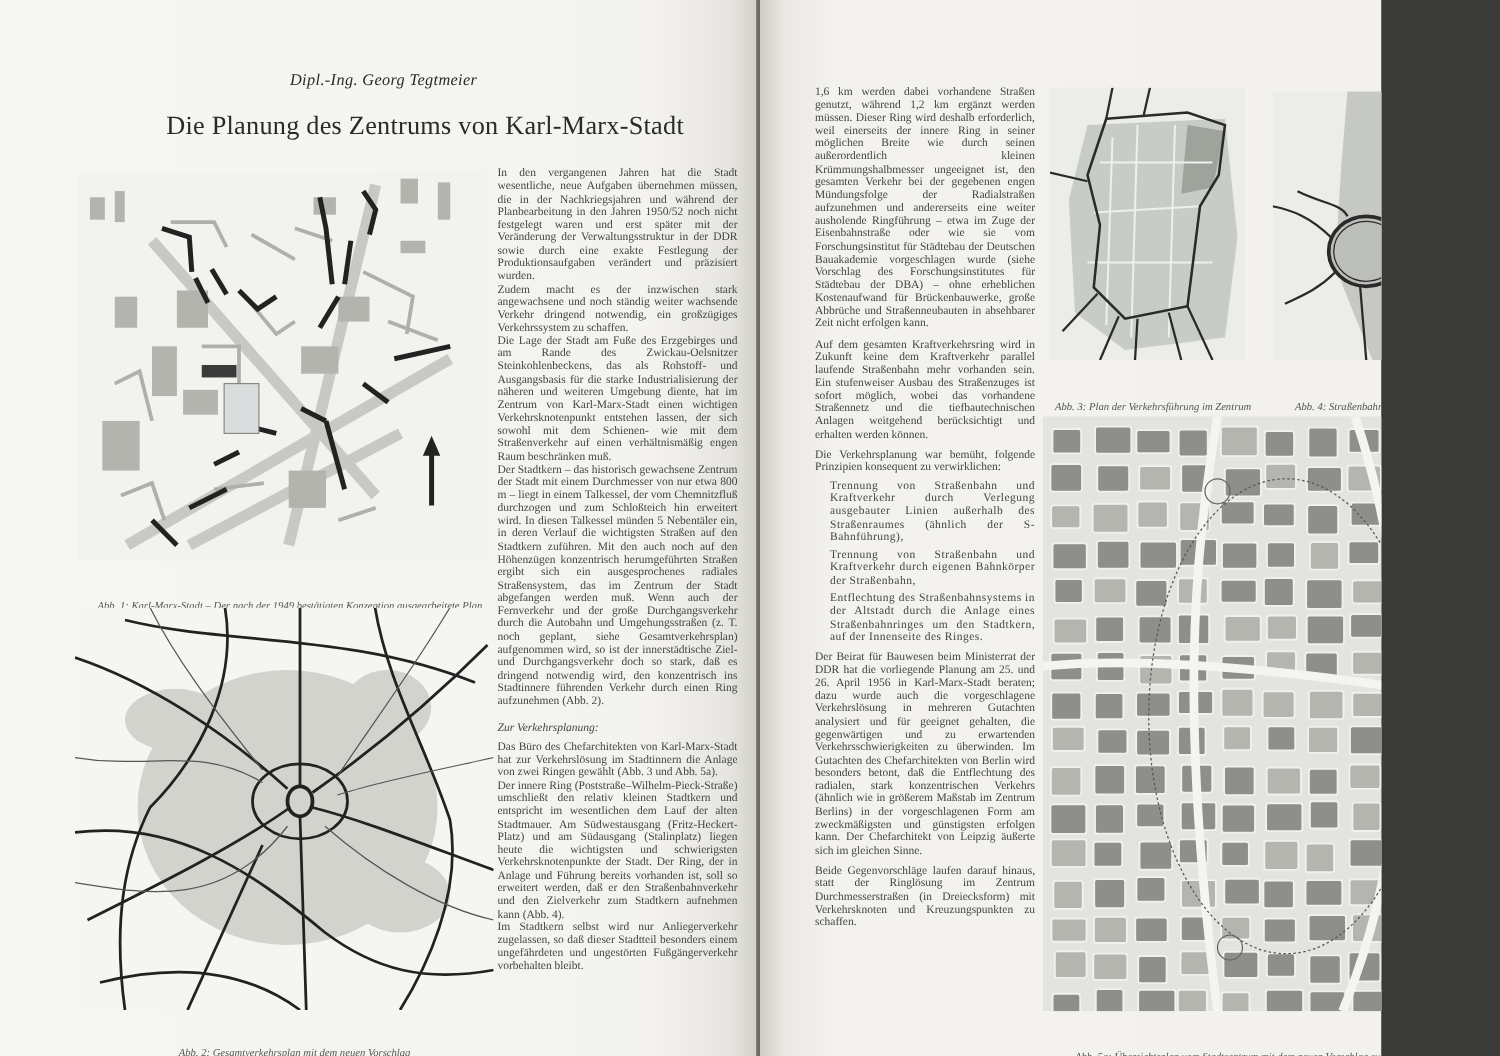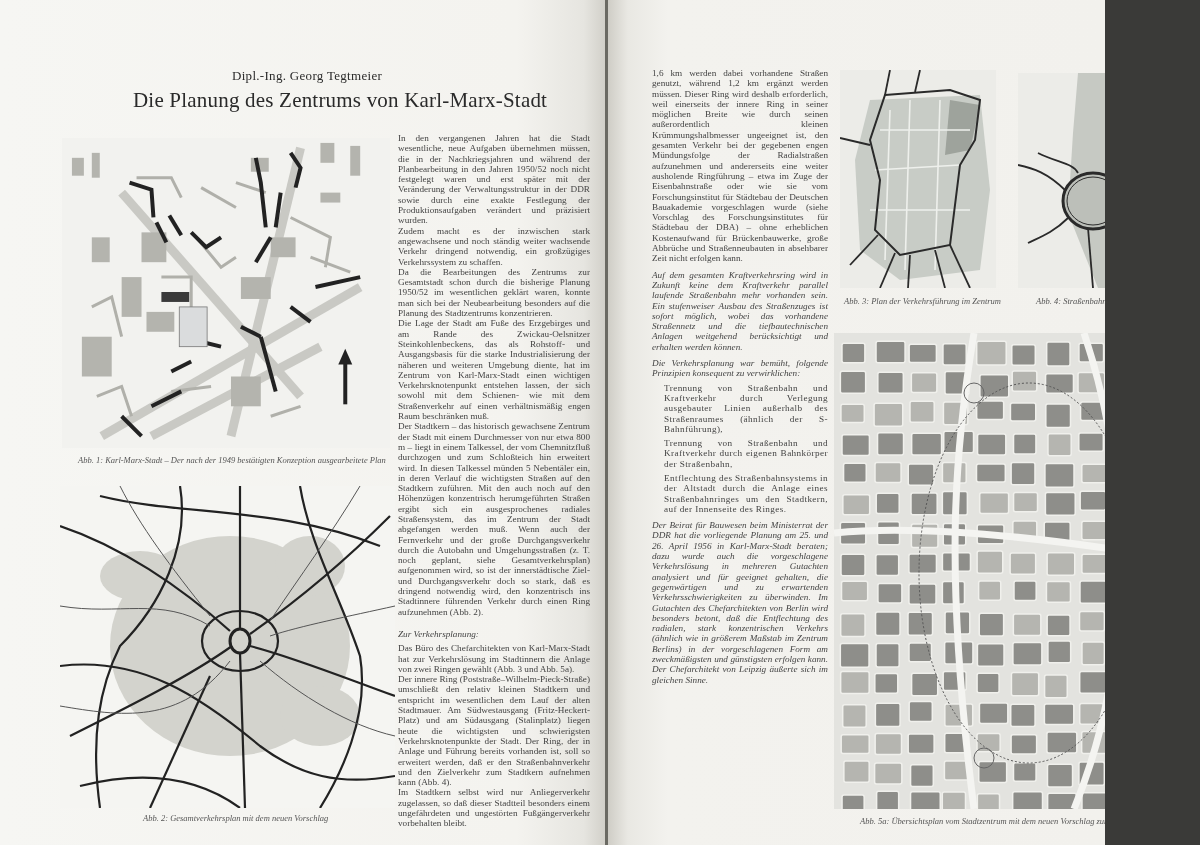--- a/index.html
+++ b/index.html
@@ -1,29 +1,29 @@
 <!DOCTYPE html>
 <html><head>
   <meta charset="utf-8">
   <style>
     html, body { margin:0; padding:0; }
     body { width:1200px; height:845px; background:#3a3a38; overflow:hidden; position:relative; font-family:"Liberation Serif", serif; color:#2a2a2a; }
     .page { position:absolute; top:0; height:845px; background:#f3f2ee; overflow:hidden; }
     .page-left { left:0; width:608px; background:linear-gradient(to right,#f6f6f3 0%,#f4f3ef 85%,#e6e5e0 96%,#cfcdc6 100%); }
     .page-right { left:608px; width:497px; background:linear-gradient(to right,#cfcdc6 0%,#e9e8e3 4%,#f3f2ee 12%,#f2f1ed 100%); }
     .gutter { position:absolute; left:605px; top:0; width:4px; height:845px; background:#6b6a63; }
-    .author { position:absolute; left:232px; top:68px; font-size:13px; letter-spacing:0.3px; }
+    .author { position:absolute; left:232px; top:56px; font-style:italic; font-size:13px; letter-spacing:0.3px; }
     .title { position:absolute; left:133px; top:88px; font-size:21px; letter-spacing:0.2px; }
     .col { position:absolute; font-size:9.2px; line-height:10.3px; text-align:justify; color:#444; }
     .col p { margin:0 0 0 0; }
     .col p + p { margin-top:0; }
-    .col .gap { margin-top:6px;font-style:italic; }
+    .col .gap { margin-top:6px; }
     .col .sub { font-style:italic; margin-top:12px; margin-bottom:4px; }
     .col .ind { padding-left:12px; letter-spacing:0.4px; margin-top:4px; }
-    .caption { position:absolute; font-style:italic; font-size:8.5px; color:#555; white-space:nowrap; }
+    .caption { position:absolute; font-style:italic; font-size:8.5px; color:#555; white-space:nowrap;margin-top:24px; }
     .fig { position:absolute; overflow:hidden; }
     .fig svg { width:100%; height:100%; display:block; }
   </style>
 </head>
 <body>
 
 <div class="page page-left">
   <div class="author">Dipl.-Ing. Georg Tegtmeier</div>
   <div class="title">Die Planung des Zentrums von Karl-Marx-Stadt</div>
 
@@ -126,21 +126,20 @@
         <path d="M0 220 C60 230 120 240 170 175"></path>
         <path d="M335 250 C290 240 240 210 200 175"></path>
       </g>
     </svg>
   </div>
   <div class="caption" style="left:143px;top:813px;">Abb. 2: Gesamtverkehrsplan mit dem neuen Vorschlag</div>
 
   <div class="col" style="left:398px;top:133px;width:192px;">
     <p>In den vergangenen Jahren hat die Stadt wesentliche, neue Aufgaben übernehmen müssen, die in der Nachkriegsjahren und während der Planbearbeitung in den Jahren 1950/52 noch nicht festgelegt waren und erst später mit der Veränderung der Verwaltungsstruktur in der DDR sowie durch eine exakte Festlegung der Produktionsaufgaben verändert und präzisiert wurden.</p>
     <p>Zudem macht es der inzwischen stark angewachsene und noch ständig weiter wachsende Verkehr dringend notwendig, ein großzügiges Verkehrssystem zu schaffen.</p>
-    <p>Da die Bearbeitungen des Zentrums zur Gesamtstadt schon durch die bisherige Planung 1950/52 im wesentlichen geklärt waren, konnte man sich bei der Neubearbeitung besonders auf die Planung des Stadtzentrums konzentrieren.</p>
     <p>Die Lage der Stadt am Fuße des Erzgebirges und am Rande des Zwickau-Oelsnitzer Steinkohlenbeckens, das als Rohstoff- und Ausgangsbasis für die starke Industrialisierung der näheren und weiteren Umgebung diente, hat im Zentrum von Karl-Marx-Stadt einen wichtigen Verkehrsknotenpunkt entstehen lassen, der sich sowohl mit dem Schienen- wie mit dem Straßenverkehr auf einen verhältnismäßig engen Raum beschränken muß.</p>
     <p>Der Stadtkern – das historisch gewachsene Zentrum der Stadt mit einem Durchmesser von nur etwa 800 m – liegt in einem Talkessel, der vom Chemnitzfluß durchzogen und zum Schloßteich hin erweitert wird. In diesen Talkessel münden 5 Nebentäler ein, in deren Verlauf die wichtigsten Straßen auf den Stadtkern zuführen. Mit den auch noch auf den Höhenzügen konzentrisch herumgeführten Straßen ergibt sich ein ausgesprochenes radiales Straßensystem, das im Zentrum der Stadt abgefangen werden muß. Wenn auch der Fernverkehr und der große Durchgangsverkehr durch die Autobahn und Umgehungsstraßen (z. T. noch geplant, siehe Gesamtverkehrsplan) aufgenommen wird, so ist der innerstädtische Ziel- und Durchgangsverkehr doch so stark, daß es dringend notwendig wird, den konzentrisch ins Stadtinnere führenden Verkehr durch einen Ring aufzunehmen (Abb. 2).</p>
     <p class="sub">Zur Verkehrsplanung:</p>
     <p>Das Büro des Chefarchitekten von Karl-Marx-Stadt hat zur Verkehrslösung im Stadtinnern die Anlage von zwei Ringen gewählt (Abb. 3 und Abb. 5a).</p>
     <p>Der innere Ring (Poststraße–Wilhelm-Pieck-Straße) umschließt den relativ kleinen Stadtkern und entspricht im wesentlichen dem Lauf der alten Stadtmauer. Am Südwestausgang (Fritz-Heckert-Platz) und am Südausgang (Stalinplatz) liegen heute die wichtigsten und schwierigsten Verkehrsknotenpunkte der Stadt. Der Ring, der in Anlage und Führung bereits vorhanden ist, soll so erweitert werden, daß er den Straßenbahnverkehr und den Zielverkehr zum Stadtkern aufnehmen kann (Abb. 4).</p>
     <p>Im Stadtkern selbst wird nur Anliegerverkehr zugelassen, so daß dieser Stadtteil besonders einem ungefährdeten und ungestörten Fußgängerverkehr vorbehalten bleibt.</p>
 
   </div>
 </div>
 
@@ -149,20 +148,21 @@
 <div class="page page-right">
 
   <div class="col" style="left:44px;top:68px;width:176px;">
     <p>1,6 km werden dabei vorhandene Straßen genutzt, während 1,2 km ergänzt werden müssen. Dieser Ring wird deshalb erforderlich, weil einerseits der innere Ring in seiner möglichen Breite wie durch seinen außerordentlich kleinen Krümmungshalbmesser ungeeignet ist, den gesamten Verkehr bei der gegebenen engen Mündungsfolge der Radialstraßen aufzunehmen und andererseits eine weiter ausholende Ringführung – etwa im Zuge der Eisenbahnstraße oder wie sie vom Forschungsinstitut für Städtebau der Deutschen Bauakademie vorgeschlagen wurde (siehe Vorschlag des Forschungsinstitutes für Städtebau der DBA) – ohne erheblichen Kostenaufwand für Brückenbauwerke, große Abbrüche und Straßenneubauten in absehbarer Zeit nicht erfolgen kann.</p>
     <p class="gap">Auf dem gesamten Kraftverkehrsring wird in Zukunft keine dem Kraftverkehr parallel laufende Straßenbahn mehr vorhanden sein. Ein stufenweiser Ausbau des Straßenzuges ist sofort möglich, wobei das vorhandene Straßennetz und die tiefbautechnischen Anlagen weitgehend berücksichtigt und erhalten werden können.</p>
     <p class="gap">Die Verkehrsplanung war bemüht, folgende Prinzipien konsequent zu verwirklichen:</p>
     <p class="ind">Trennung von Straßenbahn und Kraftverkehr durch Verlegung ausgebauter Linien außerhalb des Straßenraumes (ähnlich der S-Bahnführung),</p>
     <p class="ind">Trennung von Straßenbahn und Kraftverkehr durch eigenen Bahnkörper der Straßenbahn,</p>
     <p class="ind">Entflechtung des Straßenbahnsystems in der Altstadt durch die Anlage eines Straßenbahnringes um den Stadtkern, auf der Innenseite des Ringes.</p>
     <p class="gap">Der Beirat für Bauwesen beim Ministerrat der DDR hat die vorliegende Planung am 25. und 26. April 1956 in Karl-Marx-Stadt beraten; dazu wurde auch die vorgeschlagene Verkehrslösung in mehreren Gutachten analysiert und für geeignet gehalten, die gegenwärtigen und zu erwartenden Verkehrsschwierigkeiten zu überwinden. Im Gutachten des Chefarchitekten von Berlin wird besonders betont, daß die Entflechtung des radialen, stark konzentrischen Verkehrs (ähnlich wie in größerem Maßstab im Zentrum Berlins) in der vorgeschlagenen Form am zweckmäßigsten und günstigsten erfolgen kann. Der Chefarchitekt von Leipzig äußerte sich im gleichen Sinne.</p>
+    <p class="gap">Beide Gegenvorschläge laufen darauf hinaus, statt der Ringlösung im Zentrum Durchmesserstraßen (in Dreiecksform) mit Verkehrsknoten und Kreuzungspunkten zu schaffen.</p>
 
   </div>
 
   <div class="fig" style="left:232px;top:70px;width:156px;height:218px;">
     <svg viewBox="0 0 156 218">
       <rect width="156" height="218" fill="#ecece8"></rect>
       <path d="M30 30 L140 25 L150 120 L140 200 L60 210 L20 180 L15 90 Z" fill="#c8ccc6"></path>
       <path d="M110 30 L140 35 L130 80 L105 85 Z" fill="#9ea39c"></path>
       <g stroke="#eef0ec" stroke-width="1.6" fill="none">
         <path d="M40 60 L130 60"></path>

